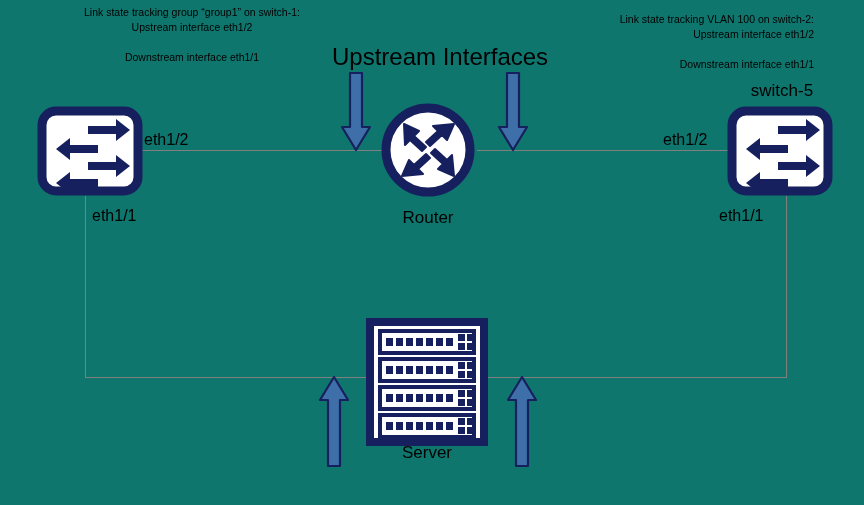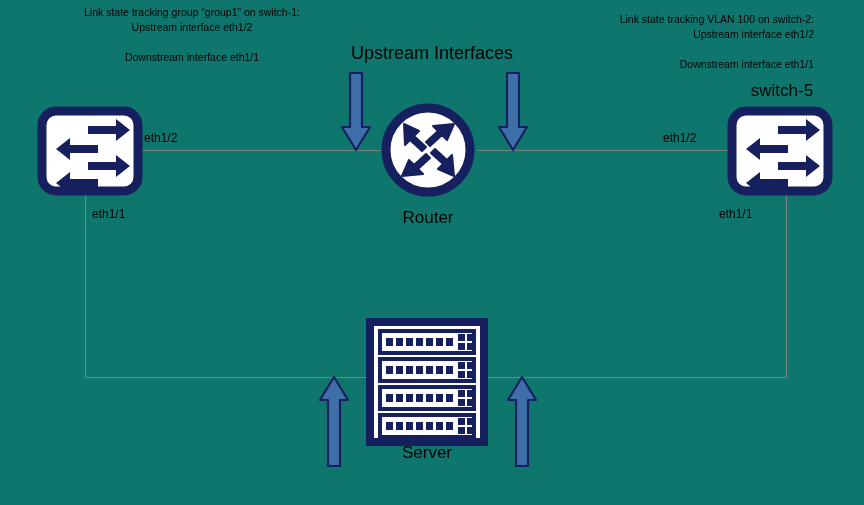--- a/index.html
+++ b/index.html
@@ -25,37 +25,37 @@
     font-family: "Liberation Sans", sans-serif;
     font-size: 10.5px;
     line-height: 15px;
     color: #000000;
     text-align: center;
     white-space: pre-line;
   }
   .big-label {
     position: absolute;
     font-family: "Liberation Sans", sans-serif;
-    font-size: 18px;
+    font-size: 24px;
     color: #000000;
     text-align: center;
     white-space: nowrap;
   }
   .dev-label {
     position: absolute;
     font-family: "Liberation Sans", sans-serif;
     font-size: 17px;
     color: #000000;
     text-align: center;
     white-space: nowrap;
   }
   .port-label {
     position: absolute;
     font-family: "Liberation Sans", sans-serif;
-    font-size: 12px;
+    font-size: 16px;
     color: #000000;
     white-space: nowrap;
   }
 
   
   .link-h {
     position: absolute;
     height: 0;
     border-top: 1.5px solid #808080;
   }

